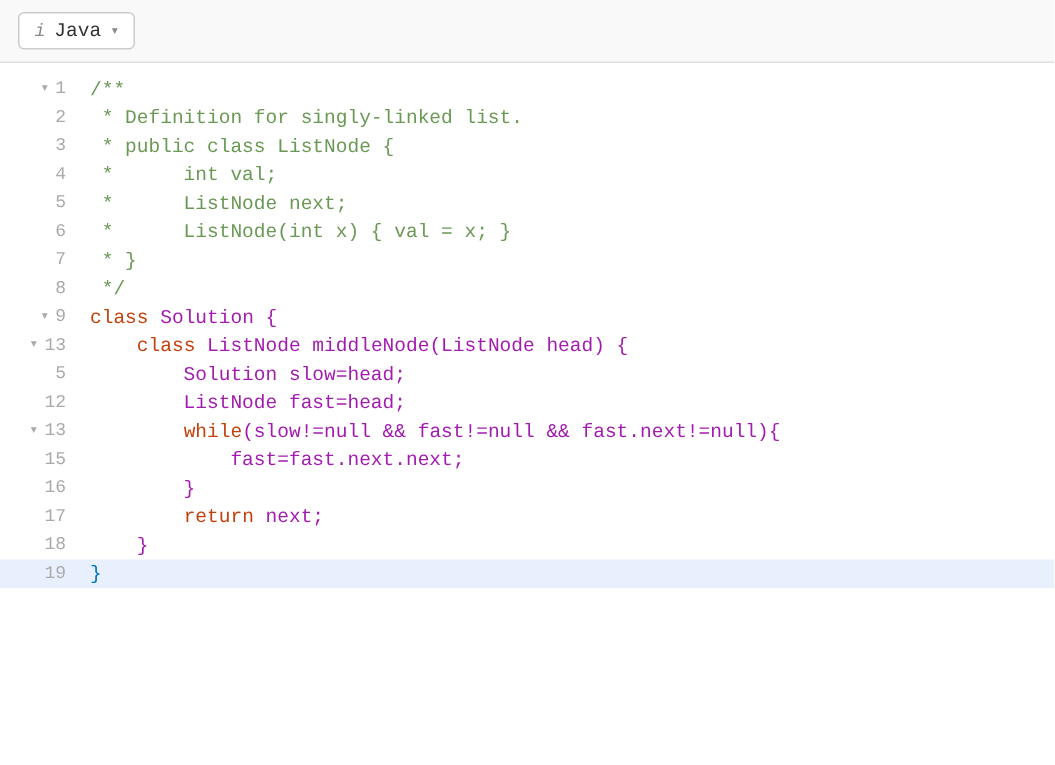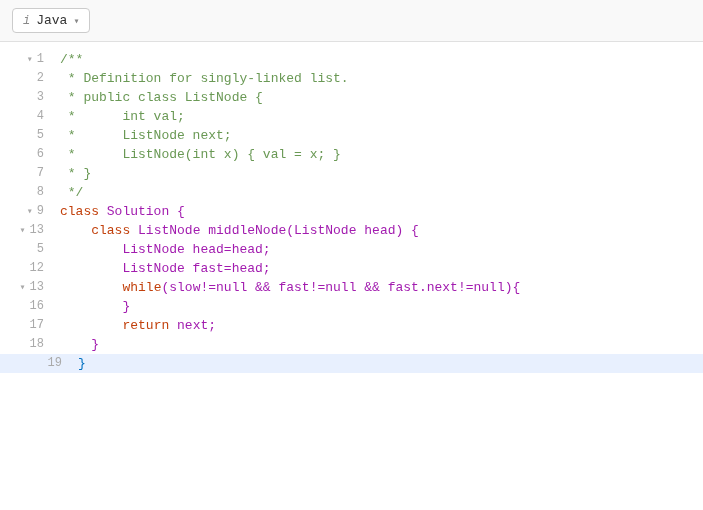--- a/index.html
+++ b/index.html
@@ -52,21 +52,20 @@
 
     .code-line {
       display: flex;
       align-items: flex-start;
       min-height: 19px;
       line-height: 19px;
     }
 
     .code-line.highlighted {
       background: #e8f0fe;
-      padding-left: 18px;
     }
 
     .line-num-col {
       display: flex;
       align-items: center;
       min-width: 52px;
       padding-right: 8px;
       padding-left: 8px;
       color: #aaa;
       font-size: 12px;
@@ -166,37 +165,43 @@
       <div class="line-num-col">
         <span class="fold-arrow">▾</span>
         <span>13</span>
       </div>
       <div class="code-content"><span class="c-plain">    </span><span class="c-blue-kw">class</span><span class="c-plain"> ListNode middleNode(ListNode head) {</span></div>
     </div>
     <div class="code-line">
       <div class="line-num-col">
         <span>5</span>
       </div>
-      <div class="code-content"><span class="c-plain">        ListNode head=head;</span></div>
+      <div class="code-content"><span class="c-plain">        Solution slow=head;</span></div>
     </div>
     <div class="code-line">
       <div class="line-num-col">
         <span>12</span>
       </div>
       <div class="code-content"><span class="c-plain">        ListNode fast=head;</span></div>
     </div>
     <div class="code-line">
       <div class="line-num-col">
         <span class="fold-arrow">▾</span>
         <span>13</span>
       </div>
       <div class="code-content"><span class="c-plain">        </span><span class="c-blue-kw">while</span><span class="c-plain">(slow!=null &amp;&amp; fast!=null &amp;&amp; fast.next!=null){</span></div>
     </div>
     <div class="code-line">
       <div class="line-num-col">
+        <span>15</span>
+      </div>
+      <div class="code-content"><span class="c-plain">            fast=fast.next.next;</span></div>
+    </div>
+    <div class="code-line">
+      <div class="line-num-col">
         <span>16</span>
       </div>
       <div class="code-content"><span class="c-plain">        }</span></div>
     </div>
     <div class="code-line">
       <div class="line-num-col">
         <span>17</span>
       </div>
       <div class="code-content"><span class="c-plain">        </span><span class="c-blue-kw">return</span><span class="c-plain"> next;</span></div>
     </div>

